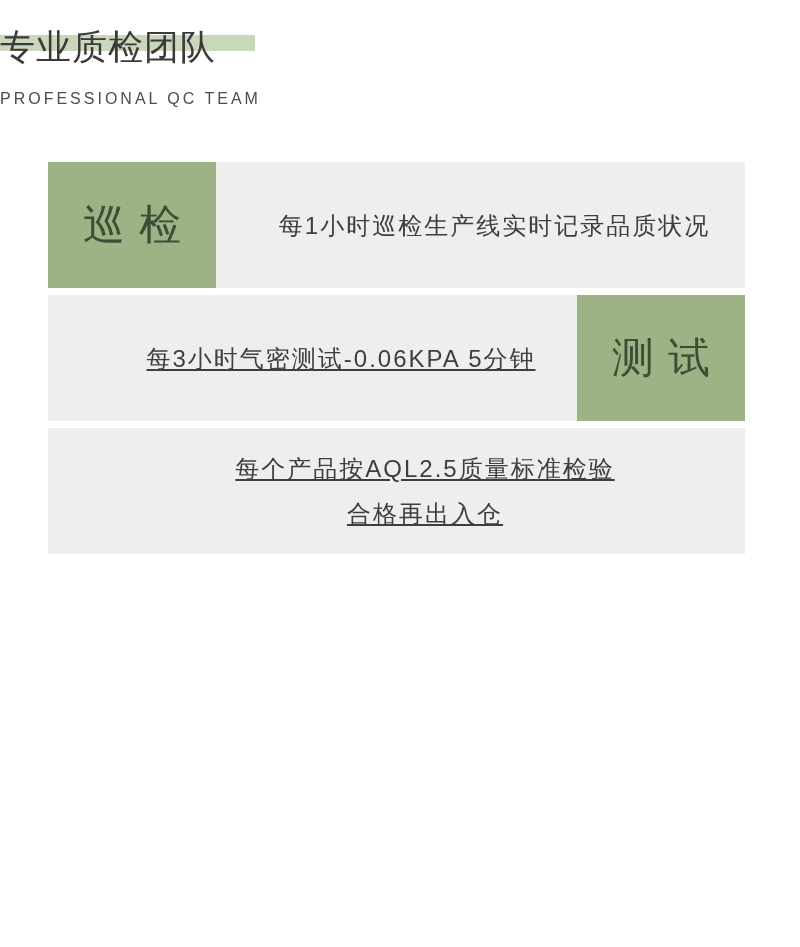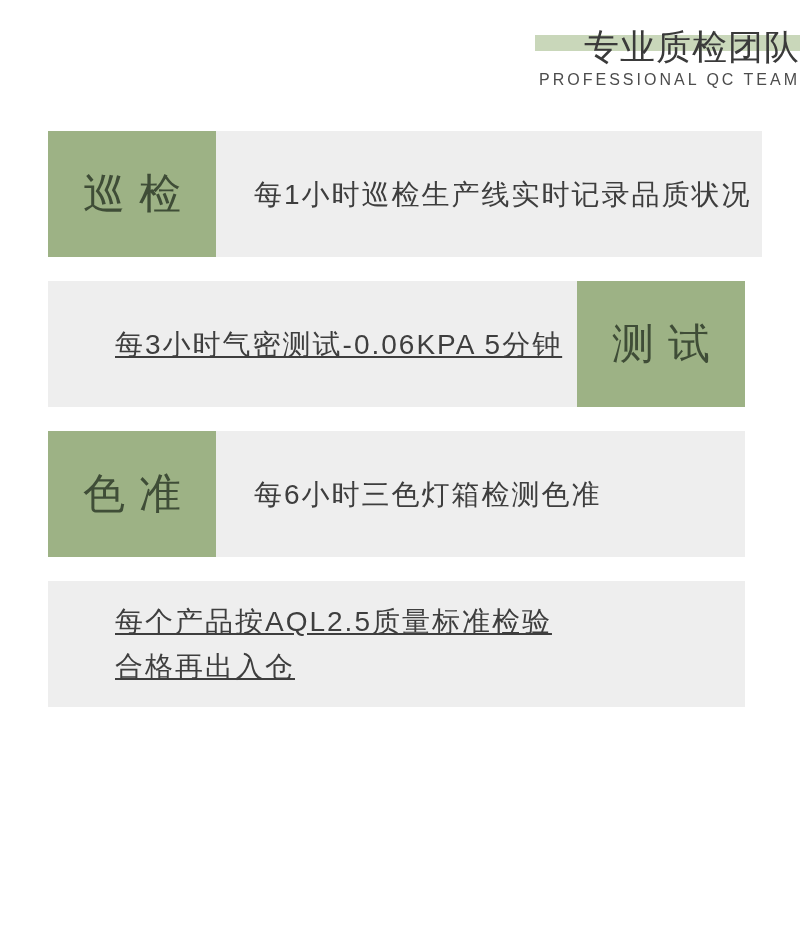--- a/index.html
+++ b/index.html
@@ -7,21 +7,21 @@
     padding: 0;
     background: #ffffff;
   }
   body {
     width: 800px;
     height: 947px;
     font-family: "Liberation Sans", "DejaVu Sans", sans-serif;
     overflow: hidden;
   }
   .header {
-    text-align: right;
+    text-align: left;
     padding-top: 26px;
   }
   .title-wrap {
     position: relative;
     display: inline-block;
   }
   .title-bar {
     position: absolute;
     left: -49px;
     right: -39px;
@@ -33,31 +33,31 @@
   .title {
     position: relative;
     z-index: 1;
     font-size: 35px;
     font-weight: 400;
     letter-spacing: 1px;
     color: #3a3a3a;
     line-height: 1.2;
   }
   .subtitle {
-    margin-top: 3px;
+    margin-top: 22px;
     font-size: 16px;
     letter-spacing: 3px;
     color: #4c4c4c;
   }
   .rows {
     width: 697px;
-    margin: 42px 0 0 48px;
+    margin: 54px 0 0 48px;
     display: flex;
     flex-direction: column;
-    gap: 24px;
+    gap: 7px;
   }
   .row {
     height: 126px;
     display: flex;
   }
   .label-box {
     flex: none;
     width: 168px;
     background: var(--green, #9db285);
     color: var(--label-text, #3f4d37);
@@ -71,24 +71,25 @@
   .label-box .label-text {
     margin-right: -14px; 
     white-space: nowrap;
   }
   .text-box {
     flex: 1;
     background: var(--row-gray, #eeeeee);
     display: flex;
     flex-direction: column;
     justify-content: center;
-    font-size: 28px;
+    font-size: 24px;
     color: var(--body-text, #3e3e3e);
     letter-spacing: 2px;
     line-height: 45px;
+    align-items: center;
   }
   .row.left .text-box  { padding-left: 38px; padding-right: 10px; }
   .row.right .text-box { padding-left: 67px; padding-right: 10px; text-decoration: underline; }
   .text-line { display: block; white-space: nowrap; }
 </style>
 </head>
 <body>
 
 <div class="header">
   <div class="title-wrap">
@@ -111,28 +112,20 @@
 
   <div class="row right">
     <div class="text-box">
       <span class="text-line">每3小时气密测试-0.06KPA 5分钟</span>
     </div>
     <div class="label-box">
       <span class="label-text">测试</span>
     </div>
   </div>
 
-  <div class="row left">
-    <div class="label-box">
-      <span class="label-text">色准</span>
-    </div>
-    <div class="text-box">
-      <span class="text-line">每6小时三色灯箱检测色准</span>
-    </div>
-  </div>
 
 
 
   <div class="row right">
     <div class="text-box">
       <span class="text-line">每个产品按AQL2.5质量标准检验</span>
       <span class="text-line">合格再出入仓</span>
     </div>
   </div>
 

